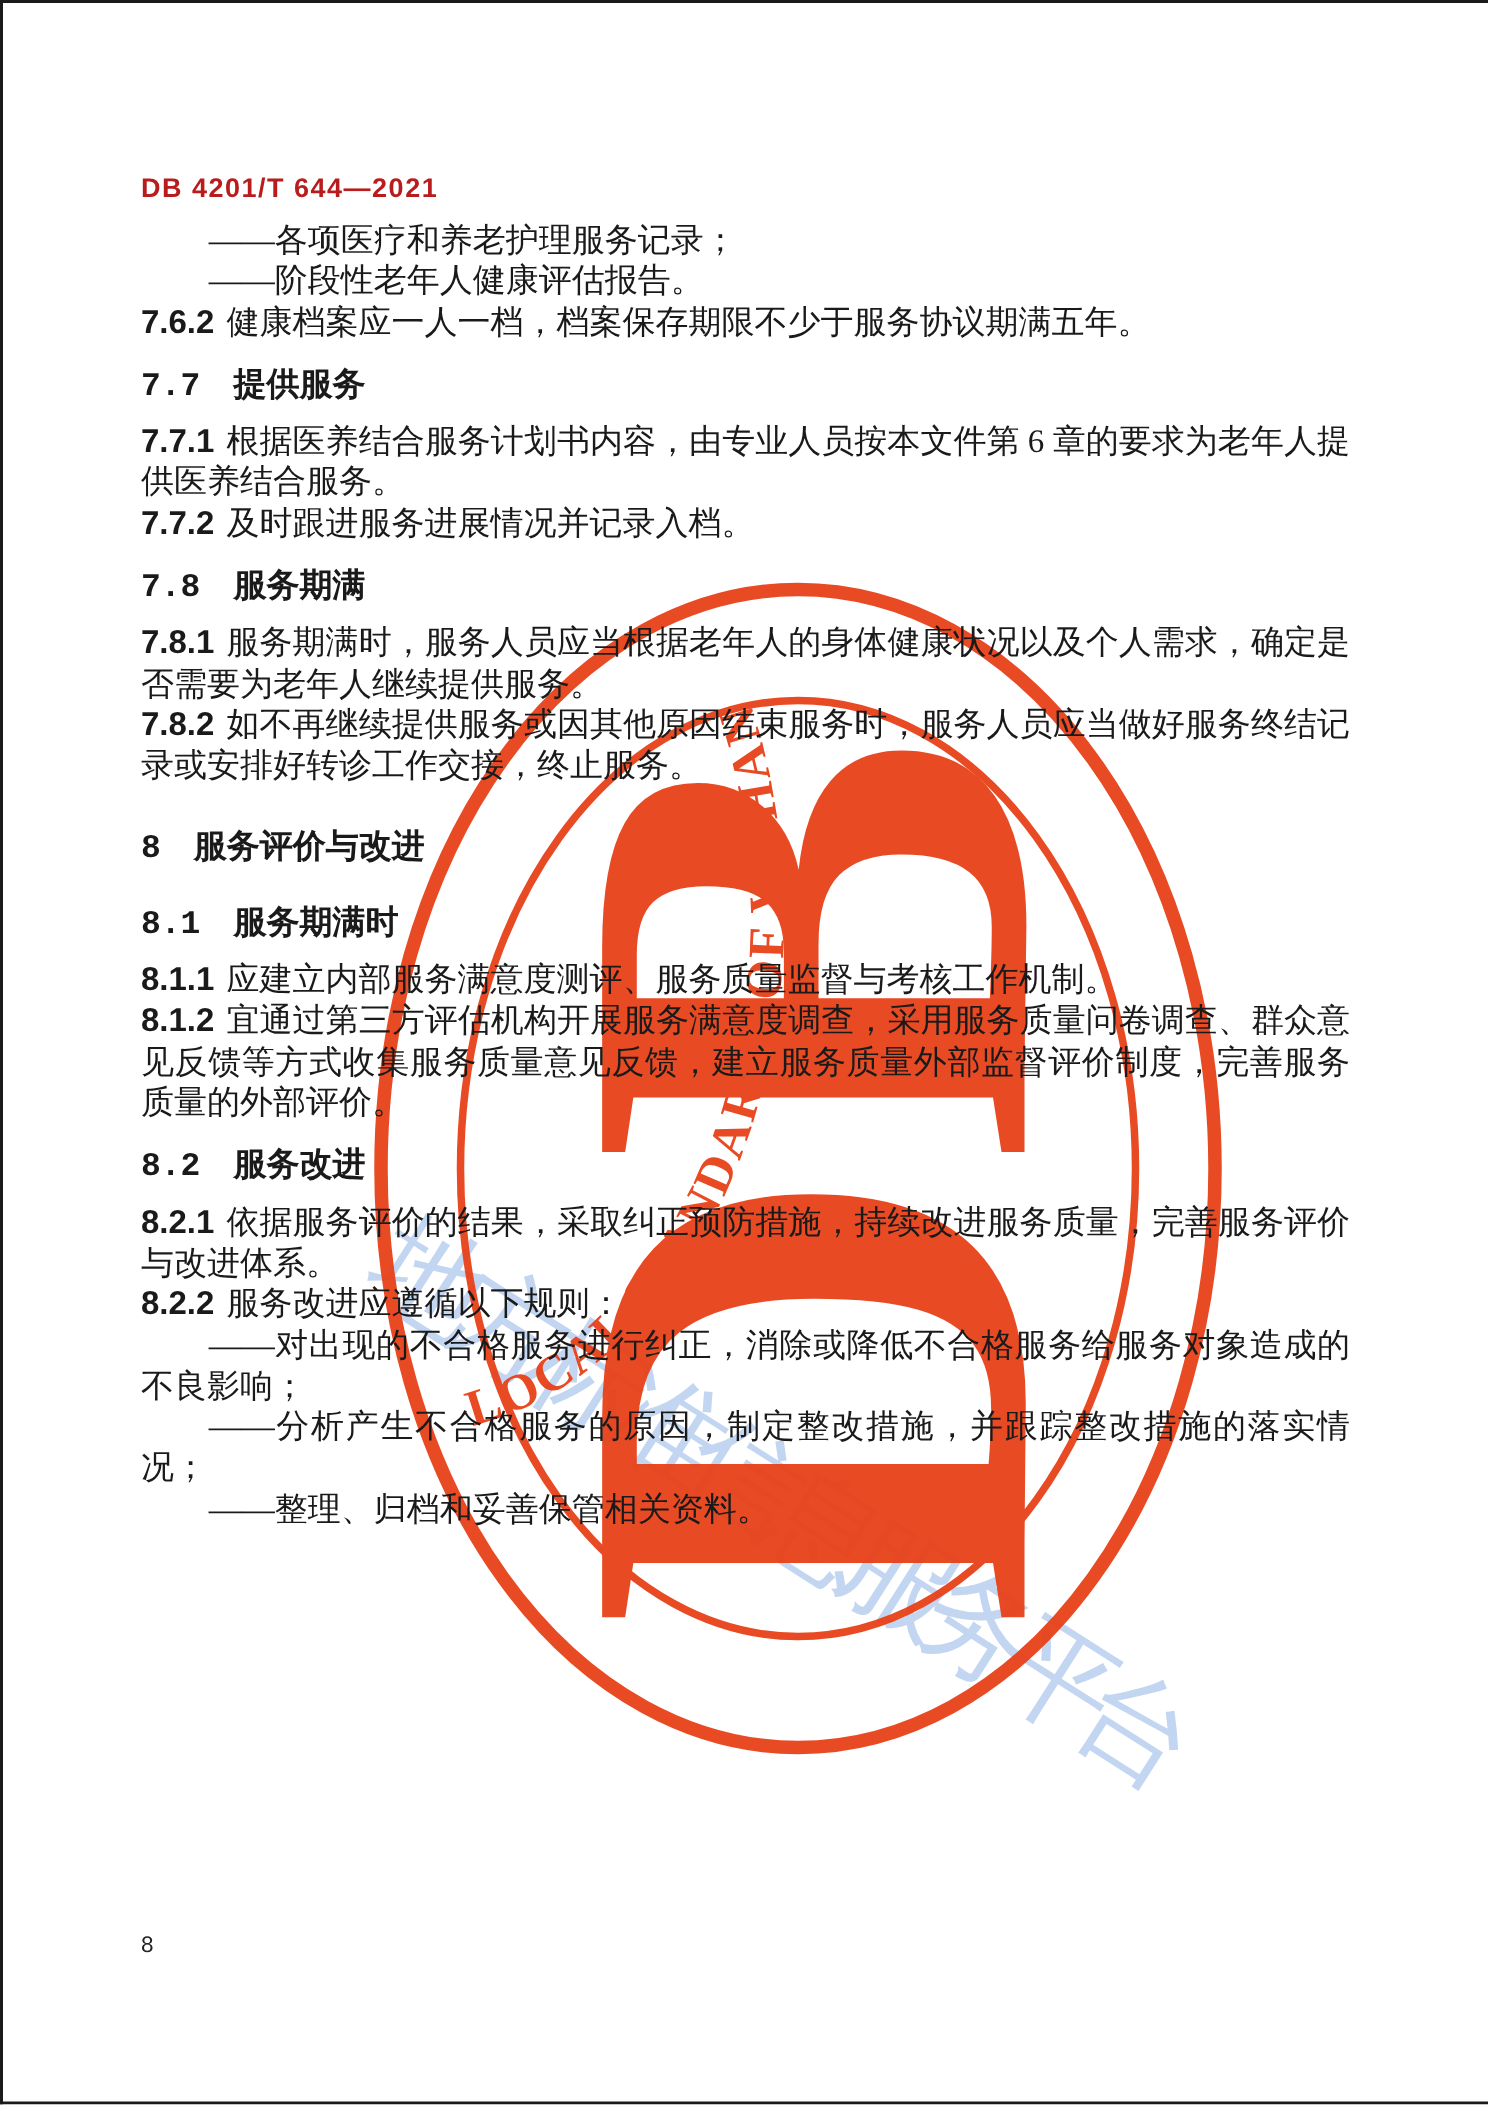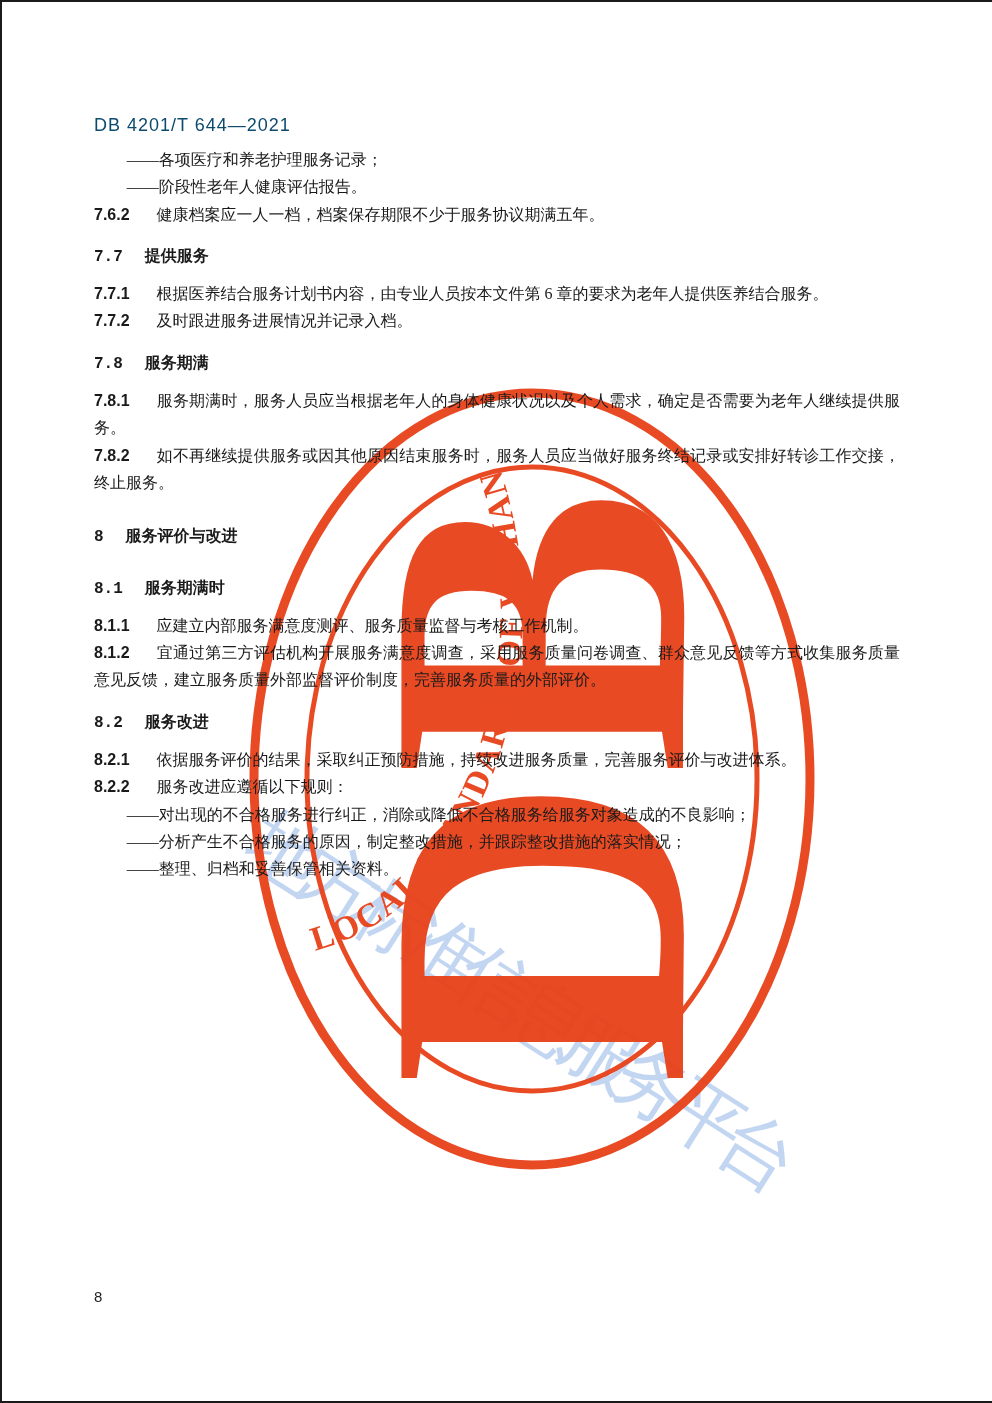--- a/index.html
+++ b/index.html
@@ -11,34 +11,34 @@
     box-sizing:border-box;
     border-top:2px solid #1b1b1b;
     border-left:2px solid #1b1b1b;
     border-bottom:2px solid #1b1b1b;
     font-family:"Liberation Serif","DejaVu Serif",serif;
     color:#1a1a1a;
   }
   .doc-header{
     position:absolute;left:92px;top:113px;
     font-family:"Liberation Sans","DejaVu Sans",sans-serif;
-    font-weight:400;font-size:18px;letter-spacing:1px;color:#0c4a6e;
+    font-weight:700;font-size:18px;letter-spacing:1px;color:#b91c1c;
     z-index:3;
   }
   .content{
     position:absolute;left:92px;top:144px;width:806px;
-    font-size:16px;line-height:27.3px;
+    font-size:22px;line-height:27.3px;
     text-align:justify;
     z-index:2;
   }
   .content p{margin:0;padding:0;}
   .content .num{
     font-family:"Liberation Sans","DejaVu Sans",sans-serif;
     font-weight:700;
-    margin-right:27px;
+    margin-right:8px;
   }
   .content .dash{text-indent:2.05em;}
   .content .heading{
     font-family:"Liberation Sans","DejaVu Sans",sans-serif;
     font-weight:700;
     margin-top:14px;margin-bottom:9px;
   }
   .content .chapter{
     font-family:"Liberation Sans","DejaVu Sans",sans-serif;
     font-weight:700;

